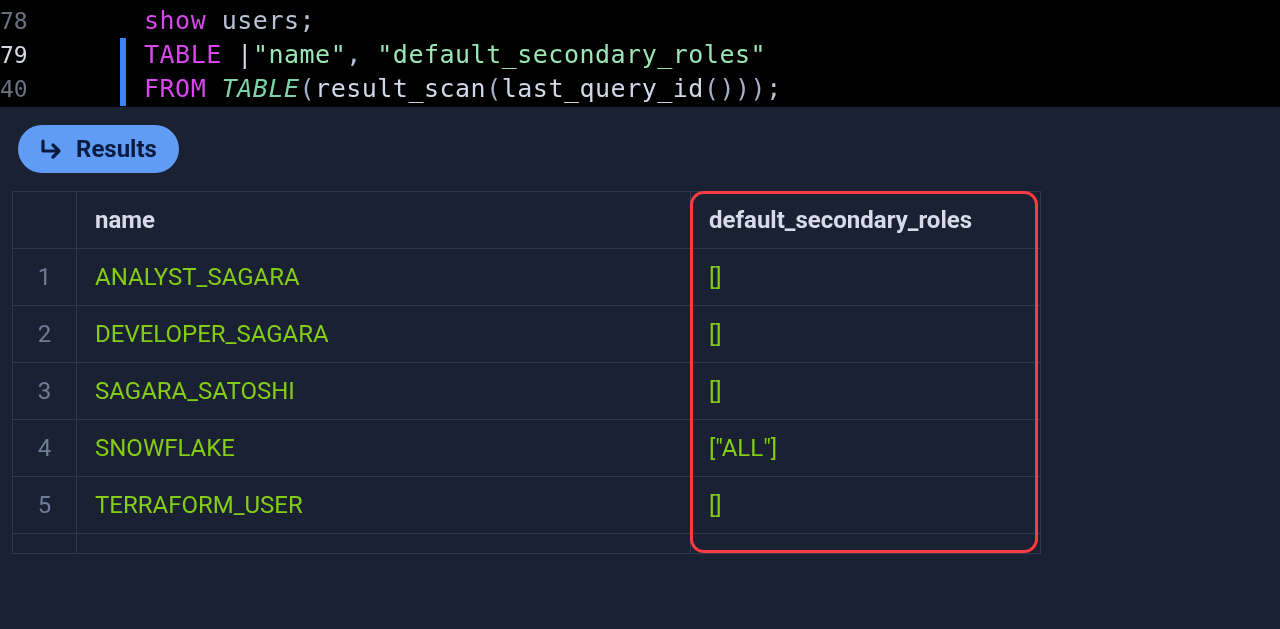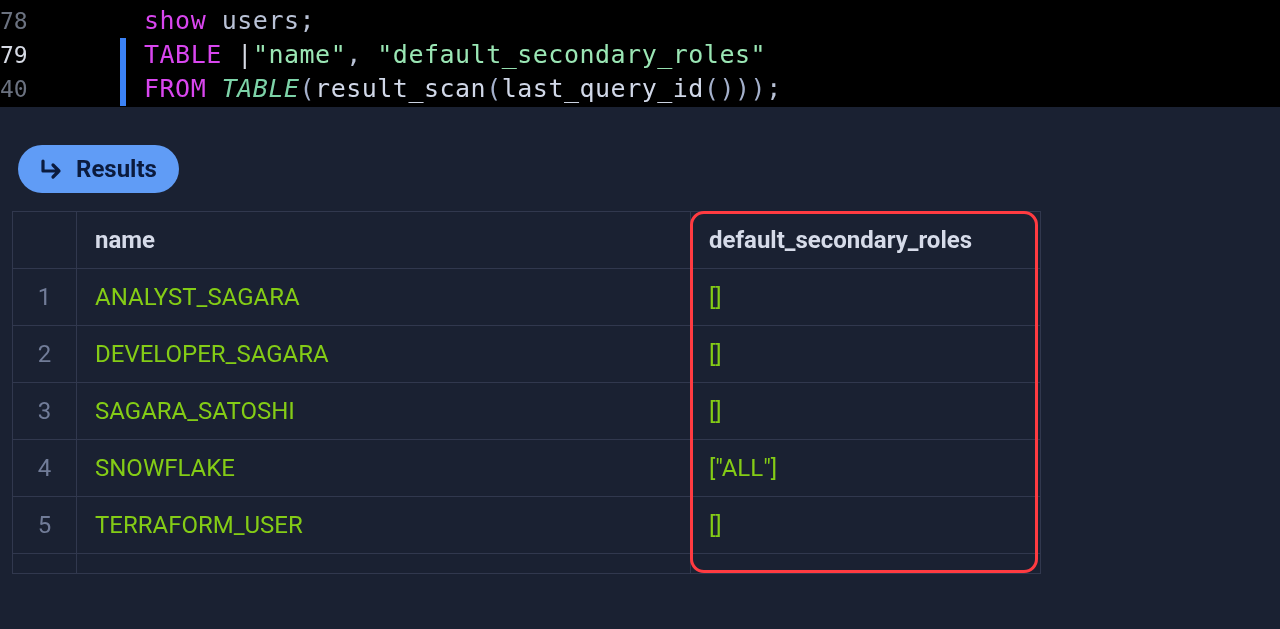--- a/index.html
+++ b/index.html
@@ -68,21 +68,20 @@
   .tab {
     display: inline-flex;
     align-items: center;
     gap: 10px;
     font-size: 24px;
     font-weight: 700;
     color: #d4d8e4;
     cursor: pointer;
     padding: 10px 22px;
     border-radius: 26px;
-    margin-top: 20px;
   }
   .tab.active {
     background: #609cf6;
     color: #0b1b3e;
   }
   .tab .icon { display: inline-flex; }
   .tab .icon svg { display: block; }
 
   .grid-wrap {
     padding: 0 12px 0 12px;

